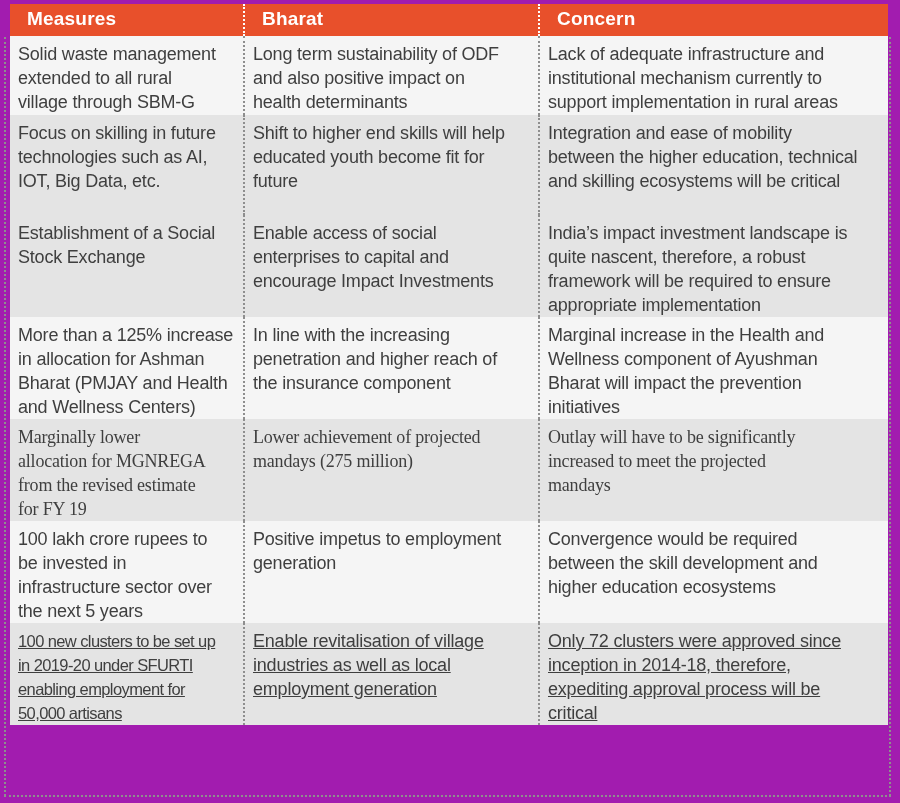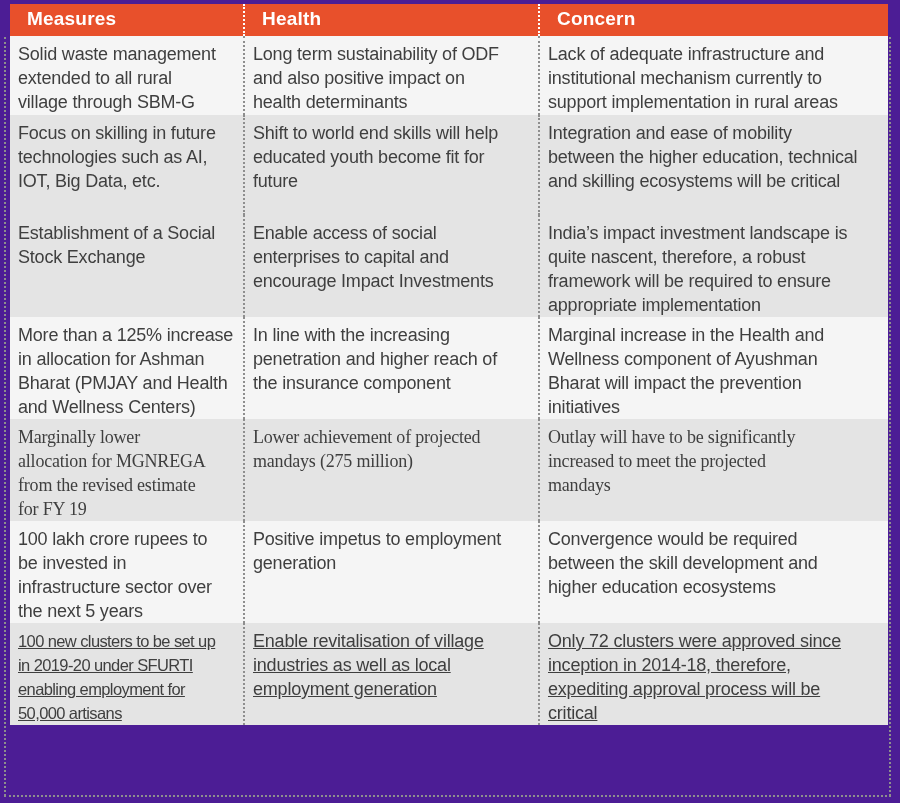--- a/index.html
+++ b/index.html
@@ -10,21 +10,21 @@
     --text:#3F3F3F;
     --dot:#8E8E8E;
   }
   *{box-sizing:border-box;}
   html,body{margin:0;padding:0;background:#FFFFFF;}
   body{
     width:900px;height:803px;
     font-family:"Liberation Sans",sans-serif;
     overflow:hidden;
   }
-  .page{position:relative;width:900px;height:803px;background:#4c1d95;}
+  .page{position:relative;width:900px;height:803px;background:#a21caf;}
 
   table.grid{
     position:absolute;left:10px;top:4px;
     width:878px;
     border-collapse:separate;border-spacing:0;
     table-layout:fixed;
   }
   col.c1{width:235px;}
   col.c2{width:295px;}
   col.c3{width:348px;}
@@ -81,41 +81,41 @@
 
   <table class="grid">
     <colgroup>
         <col class="c1">
         <col class="c2">
         <col class="c3">
       </colgroup>
     <thead>
       <tr>
         <th class="sep">Measures</th>
-        <th class="sep">Health</th>
+        <th class="sep">Bharat</th>
         <th>Concern</th>
       </tr>
     </thead>
     <tbody>
       <tr class="light">
         <td class="sep">Solid waste management
 extended to all rural
 village through SBM-G</td>
         <td class="sep">Long term sustainability of ODF
 and also positive impact on
 health determinants</td>
         <td>Lack of adequate infrastructure and
 institutional mechanism currently to
 support implementation in rural areas</td>
       </tr>
       <tr class="dark">
         <td class="sep">Focus on skilling in future
 technologies such as AI,
 IOT, Big Data, etc.</td>
-        <td class="sep">Shift to world end skills will help
+        <td class="sep">Shift to higher end skills will help
 educated youth become fit for
 future</td>
         <td>Integration and ease of mobility
 between the higher education, technical
 and skilling ecosystems will be critical</td>
       </tr>
       <tr class="dark">
         <td class="sep">Establishment of a Social
 Stock Exchange</td>
         <td class="sep">Enable access of social

